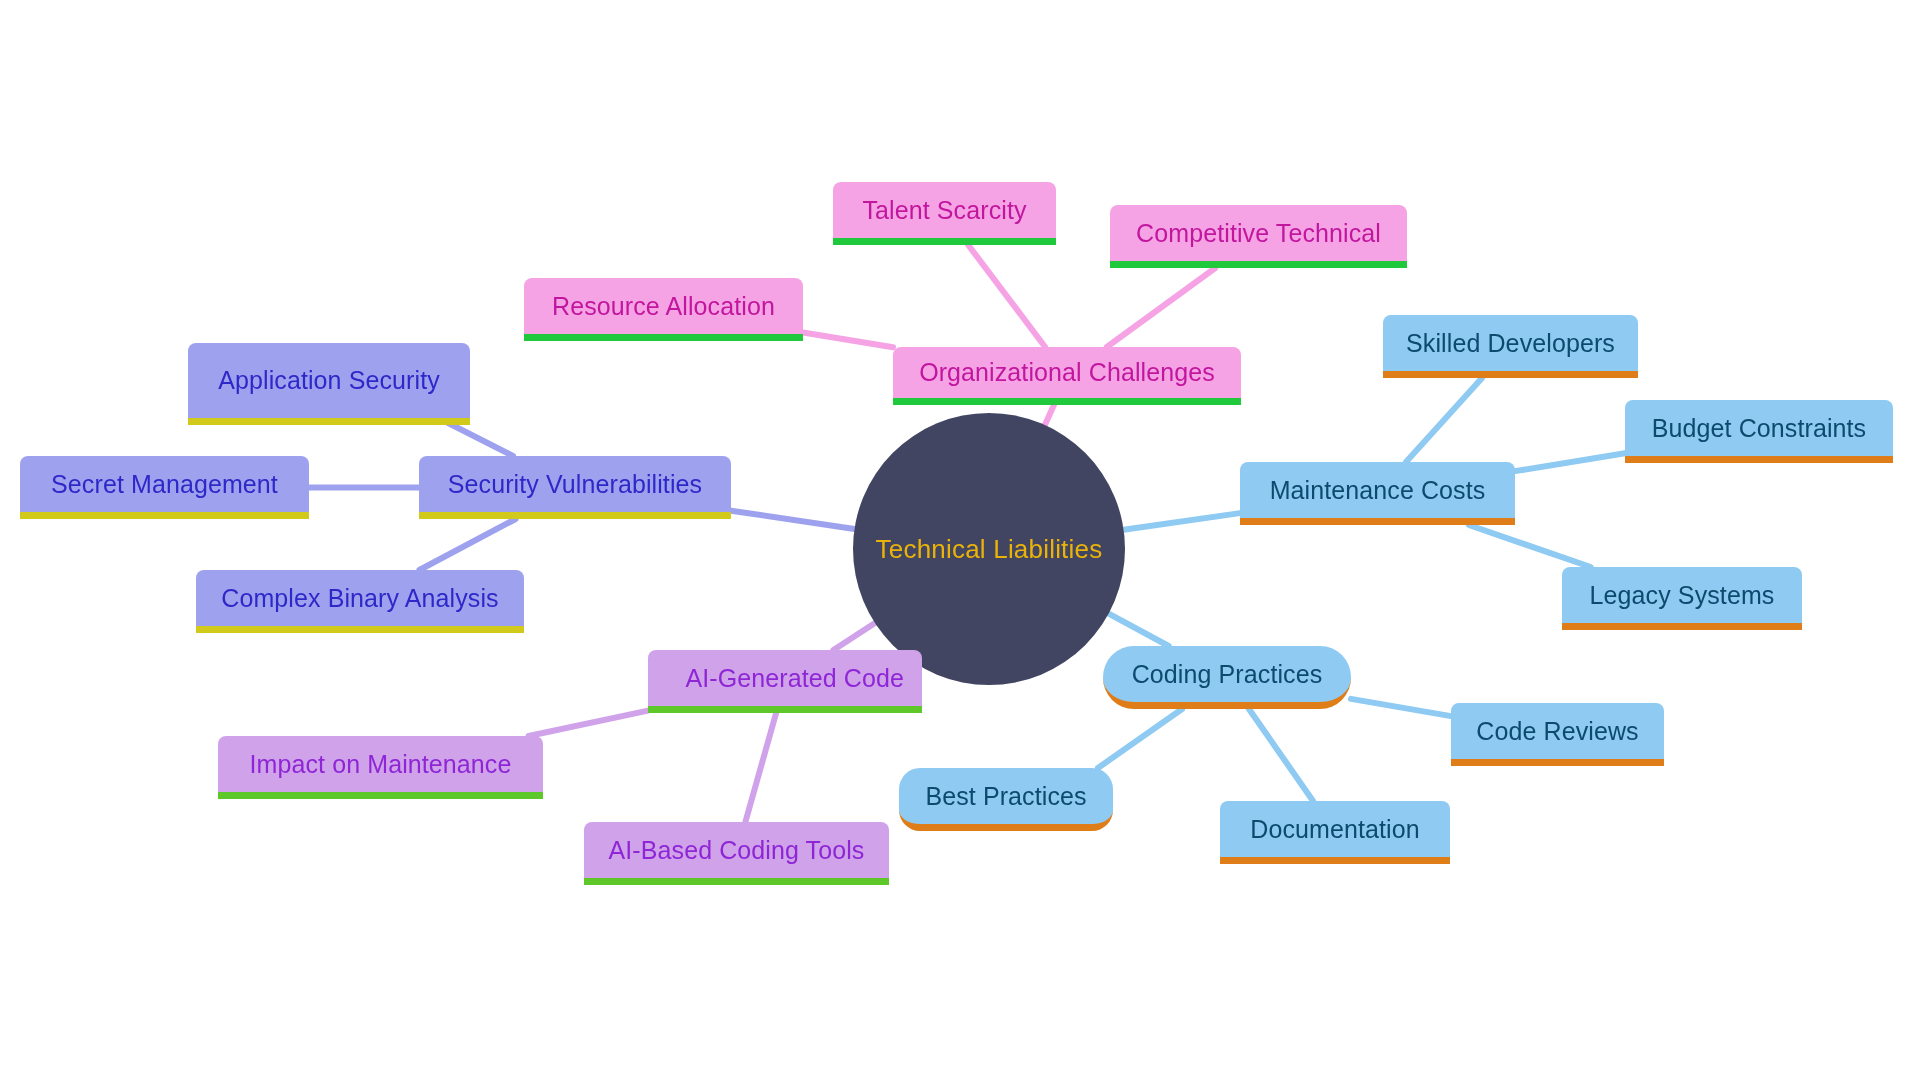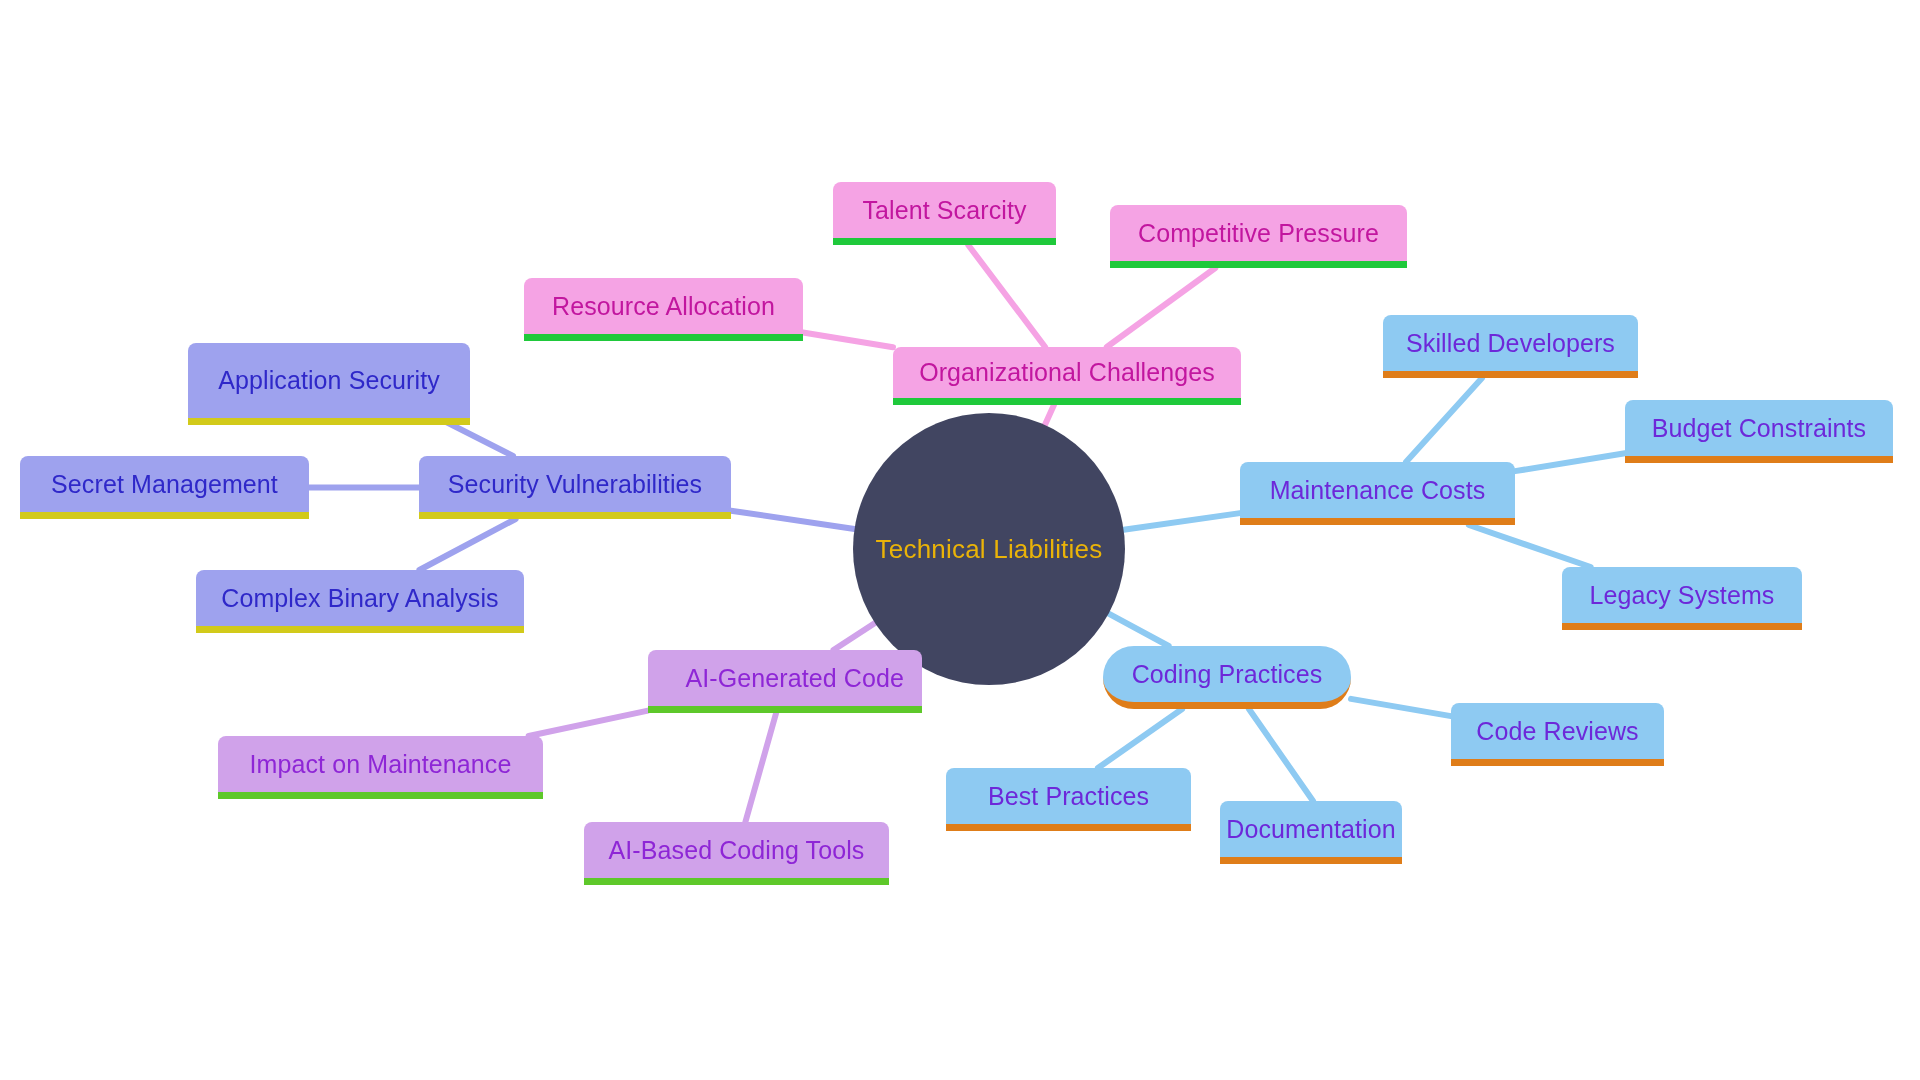--- a/index.html
+++ b/index.html
@@ -58,21 +58,21 @@
     background: #414561;
     color: #eab308;
     font-size: 26px;
     letter-spacing: 0.2px;
   }
 
   
   .theme-pink   { background: #f5a3e4; color: #c2169f; border-bottom: 7px solid #1fc93b; }
   .theme-indigo { background: #9ea2ee; color: #2f28c9; border-bottom: 7px solid #d2ca1a; }
   .theme-violet { background: #d0a2ea; color: #8e26d6; border-bottom: 7px solid #5ec82a; }
-  .theme-blue   { background: #8ecaf2; color: #6d28d9; border-bottom: 7px solid #df7d19; align-items: center; }
+  .theme-blue   { background: #8ecaf2; color: #0c4a6e; border-bottom: 7px solid #df7d19; align-items: center; }
 </style>
 </head>
 <body>
 
 <div id="canvas">
 
   <svg id="edges" viewBox="0 0 1920 1080" preserveAspectRatio="none" xmlns="http://www.w3.org/2000/svg">
       <line x1="1044.8989770719143" y1="425.0189354687031" x2="1053.9248554913295" y2="405" stroke="#f5a3e4" stroke-width="6" stroke-linecap="round"></line>
       <line x1="854.4761903775732" y1="529.016390599567" x2="731" y2="510.67391304347825" stroke="#9ea2ee" stroke-width="6" stroke-linecap="round"></line>
       <line x1="1123.6331311379186" y1="529.7666955517259" x2="1240" y2="513.1428571428571" stroke="#8ecaf2" stroke-width="6" stroke-linecap="round"></line>
@@ -98,21 +98,21 @@
     <span class="label">Technical Liabilities</span>
   </div>
 
   <div class="node theme-pink" id="n-organizational_challenges" style="left: 893px; top: 347px; width: 348px; height: 58px;">
     <span class="label">Organizational Challenges</span>
   </div>
   <div class="node theme-pink" id="n-talent_scarcity" style="left: 833px; top: 182px; width: 223px; height: 63px;">
     <span class="label">Talent Scarcity</span>
   </div>
   <div class="node theme-pink" id="n-competitive_pressure" style="left: 1110px; top: 205px; width: 297px; height: 63px;">
-    <span class="label">Competitive Pressure</span>
+    <span class="label">Competitive Technical</span>
   </div>
   <div class="node theme-indigo" id="n-security_vulnerabilities" style="left: 419px; top: 456px; width: 312px; height: 63px;">
     <span class="label">Security Vulnerabilities</span>
   </div>
 
   <div class="node theme-pink" id="n-resource_allocation" style="left: 524px; top: 278px; width: 279px; height: 63px;">
     <span class="label">Resource Allocation</span>
   </div>
   <div class="node theme-indigo" id="n-application_security" style="left: 188px; top: 331px; width: 282px; height: 82px; margin-top: 12px;">
     <span class="label">Application Security</span>
@@ -133,24 +133,24 @@
   <div class="node theme-blue" id="n-budget_constraints" style="left: 1625px; top: 400px; width: 268px; height: 63px;">
     <span class="label">Budget Constraints</span>
   </div>
   <div class="node theme-blue" id="n-legacy_systems" style="left: 1562px; top: 567px; width: 240px; height: 63px;">
     <span class="label">Legacy Systems</span>
   </div>
 
   <div class="node theme-blue" id="n-coding_practices" style="left: 1103px; top: 646px; width: 248px; height: 63px; border-radius: 31px;">
     <span class="label">Coding Practices</span>
   </div>
-  <div class="node theme-blue" id="n-best_practices" style="left: 946px; top: 768px; width: 245px; height: 63px;">
+  <div class="node theme-blue" id="n-best_practices" style="left: 899px; top: 768px; width: 214px; height: 63px; border-radius: 21px;">
     <span class="label">Best Practices</span>
   </div>
-  <div class="node theme-blue" id="n-documentation" style="left: 1220px; top: 801px; width: 182px; height: 63px;">
+  <div class="node theme-blue" id="n-documentation" style="left: 1220px; top: 801px; width: 230px; height: 63px;">
     <span class="label">Documentation</span>
   </div>
   <div class="node theme-blue" id="n-code_reviews" style="left: 1451px; top: 703px; width: 213px; height: 63px;">
     <span class="label">Code Reviews</span>
   </div>
 
   <div class="node theme-violet" id="n-ai_generated_code" style="left: 648px; top: 650px; width: 274px; height: 63px; justify-content: flex-end;">
     <span class="label">AI-Generated Code</span>
   </div>
   <div class="node theme-violet" id="n-ai_based_coding_tools" style="left: 584px; top: 822px; width: 305px; height: 63px;">

